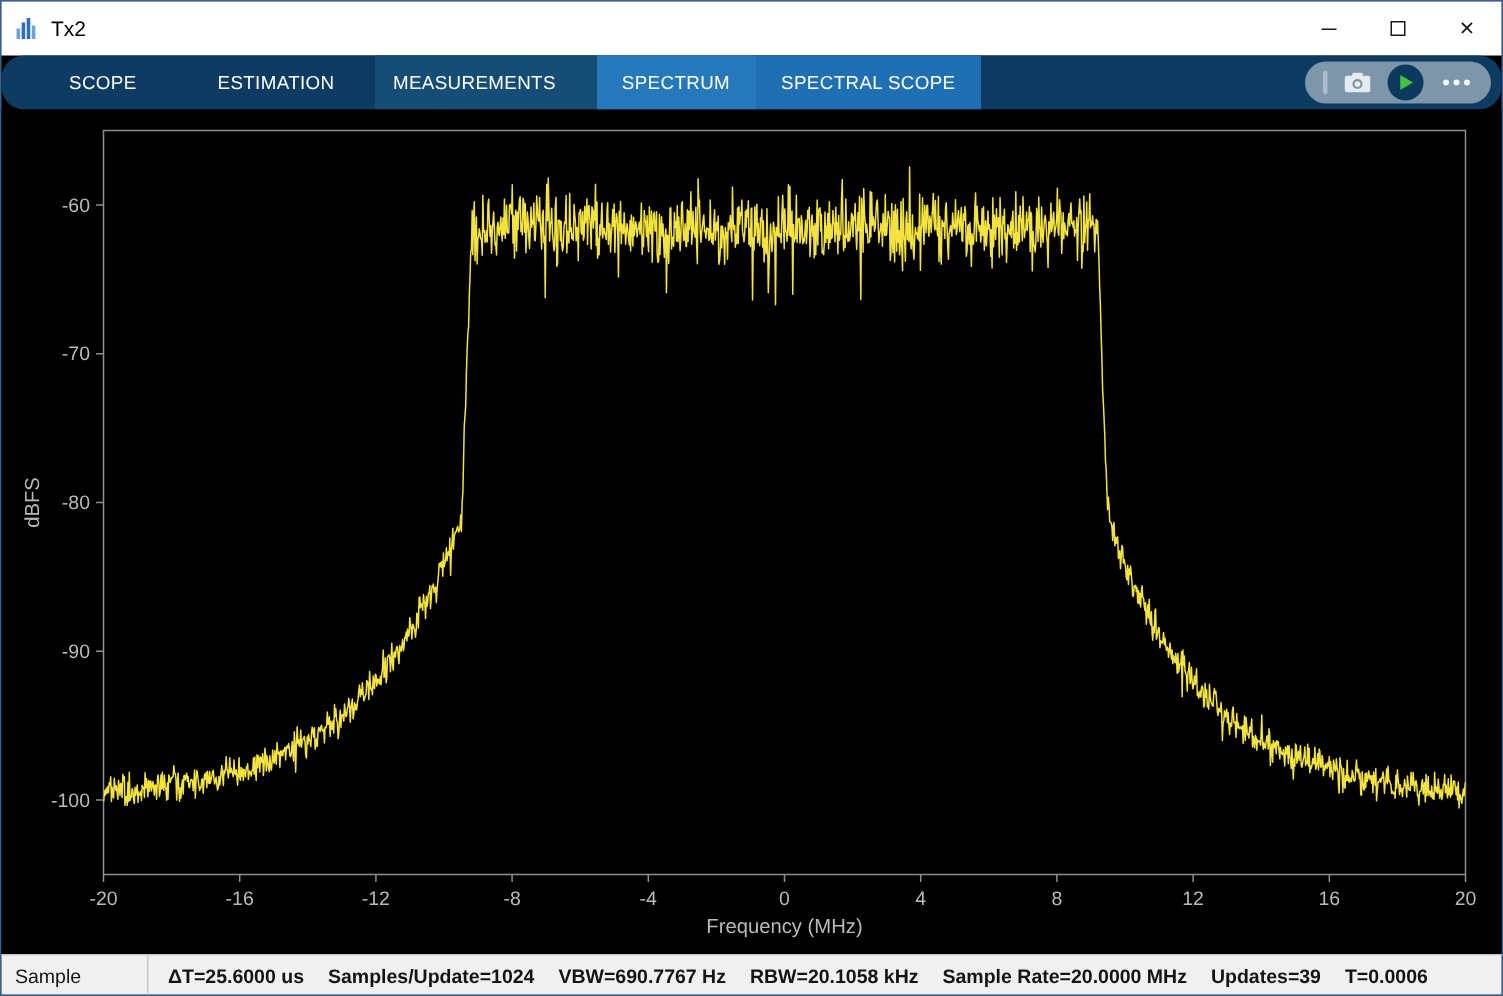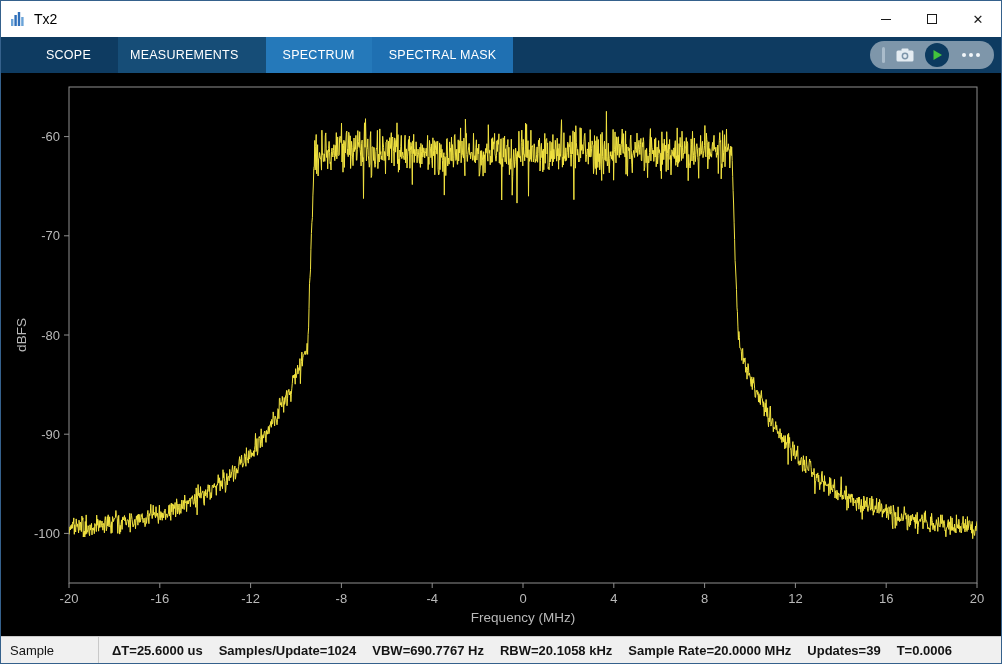--- a/index.html
+++ b/index.html
@@ -14,21 +14,21 @@
   .title-text { margin-left:8px; font-size:14px; color:#000; }
   .caption-buttons { margin-left:auto; display:flex; height:100%; }
   .caption-btn { width:46px; height:100%; display:flex; align-items:center;
                  justify-content:center; cursor:default; color:#1a1a1a; }
   .glyph-min { width:10px; border-top:1px solid #1a1a1a; display:inline-block; }
   .glyph-max { width:10px; height:10px; border:1px solid #1a1a1a; display:inline-block; }
   .glyph-close { font-family:"DejaVu Sans", sans-serif; font-size:13px; line-height:1; }
 
   
   .toolstrip { flex:0 0 36px; background:#0e3b61; display:flex; align-items:stretch;
-               color:#fff; padding-left:18px; }
+               color:#fff; padding-left:18px;border-radius:15px; }
   .main-tabs { display:flex; }
   .tab { display:flex; align-items:center; padding:0 27px; font-size:12.5px;
          letter-spacing:.25px; white-space:nowrap; cursor:default; }
   .main-tabs .tab.selected { background:#164d77;padding-left:12px; }
   .context-tabs { display:flex; background:#1f70b2; }
   .context-tabs .tab { padding:0 17px;text-align:center; }
   .context-tabs .tab.selected { background:#2579ba; }
   .toolbar-right { margin-left:auto; display:flex; align-items:center; padding-right:7px; }
   .tool-panel { background:#7e96aa; border-radius:14px; height:28px; display:flex;
                 align-items:center; padding:0 12px; gap:11px; }
@@ -76,25 +76,26 @@
         </div>
       <div class="caption-btn">
           <span class="glyph-close">✕</span>
         </div>
     </div>
   </div>
 
   <div class="toolstrip">
     <div class="main-tabs" id="main-tabs">
         <div class="tab">SCOPE</div>
+        <div class="tab">ESTIMATION</div>
         <div class="tab selected">MEASUREMENTS</div>
       </div>
     <div class="context-tabs" id="context-tabs">
         <div class="tab selected">SPECTRUM</div>
-        <div class="tab">SPECTRAL MASK</div>
+        <div class="tab">SPECTRAL SCOPE</div>
       </div>
     <div class="toolbar-right">
       <div class="tool-panel">
         <span class="panel-grip"></span>
         <span class="tool-icon">
           <svg width="18" height="14" viewBox="0 0 18 14">
             <rect x="0.5" y="2.5" width="17" height="11" rx="1.5" fill="#e4ecf2"></rect>
             <rect x="5.5" y="0.5" width="7" height="3" rx="1" fill="#e4ecf2"></rect>
             <circle cx="9" cy="8" r="3.4" fill="#7e96aa"></circle>
             <circle cx="9" cy="8" r="1.9" fill="#e4ecf2"></circle>

